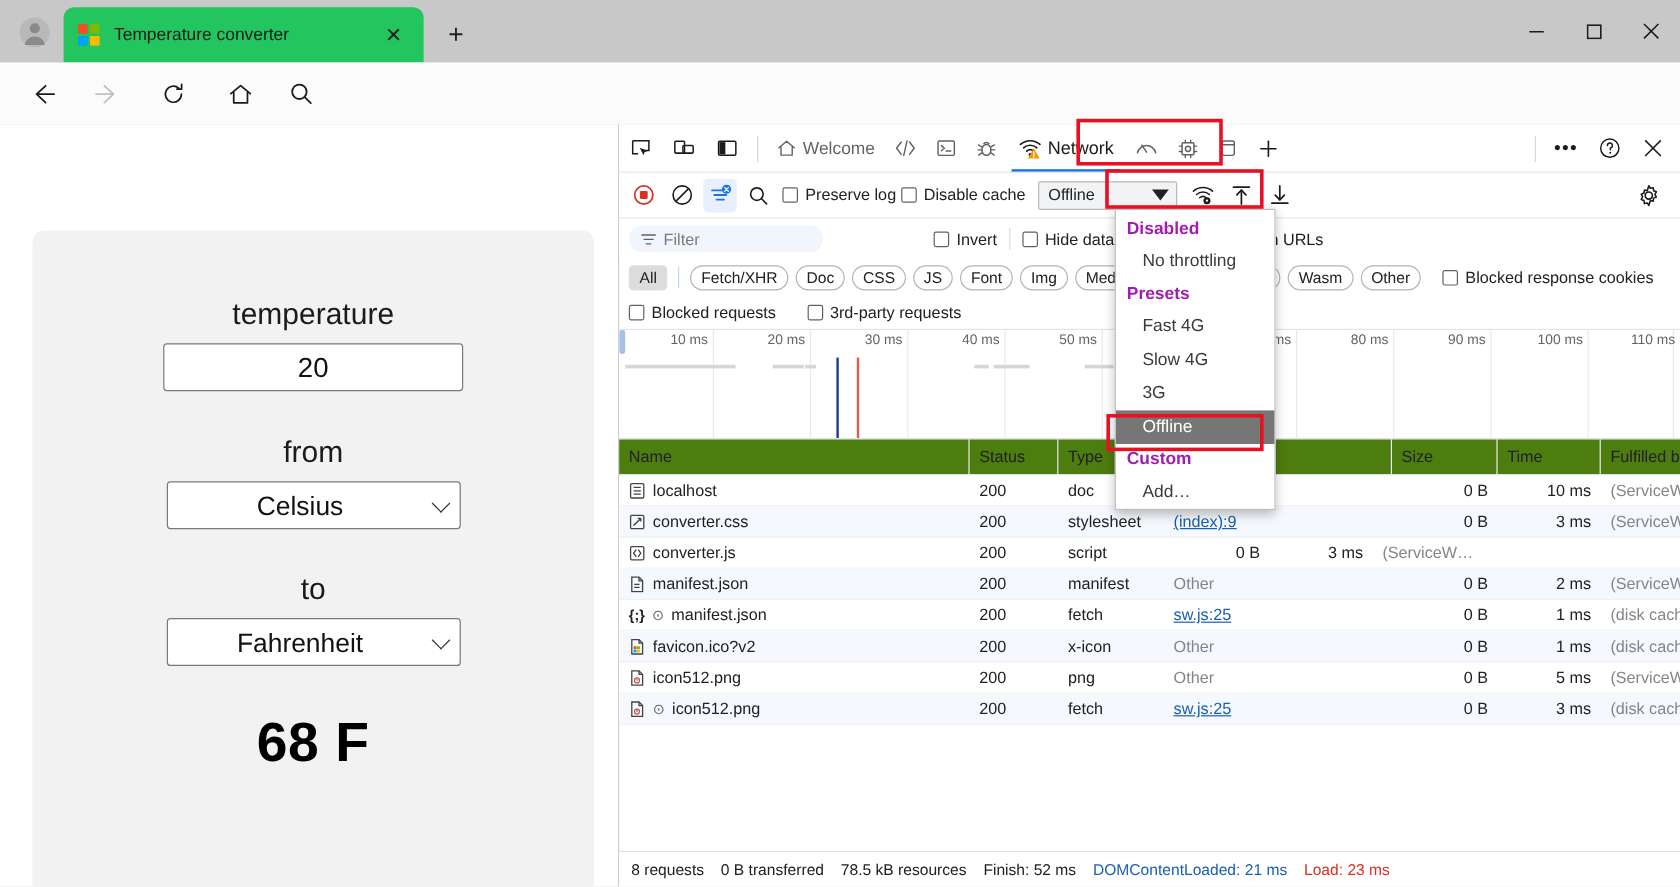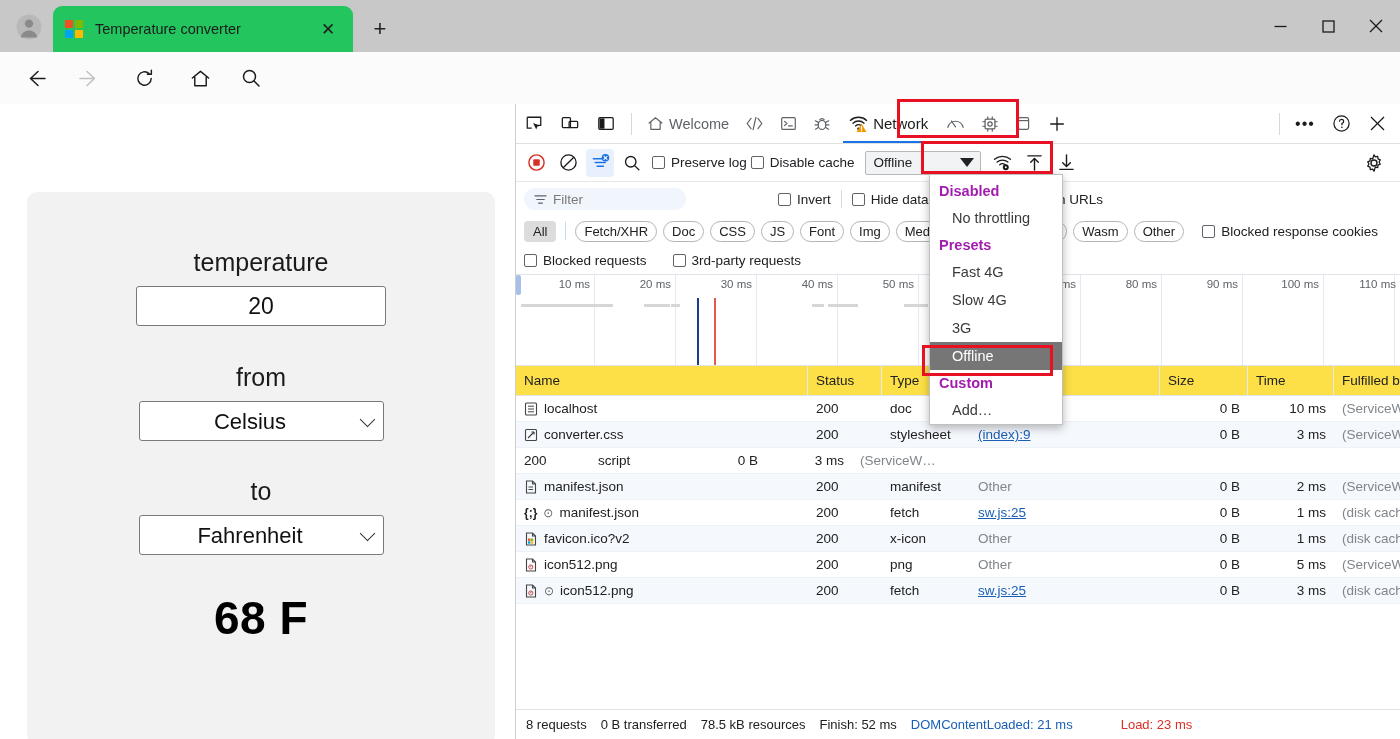--- a/index.html
+++ b/index.html
@@ -209,21 +209,21 @@
     position: absolute; height: 3px; background: #d6d6d6; top: 29px;
   }
   .tl-vline { position: absolute; top: 23px; height: 68px; width: 1.5px; }
   .tl-scroll {
     position: absolute; left: 0; top: 0; width: 5px; height: 20px; background: #a6c0e8;
     border-radius: 2px;
   }
 
   
   .rq-head {
-    display: flex; height: 30px; align-items: center; background: #fde047;
+    display: flex; height: 30px; align-items: center; background: #4d7c0f;
     border-bottom: 1px solid #dfe4ea; font-size: 13.5px; color: #202124;
   }
   .rq-head > div { border-right: 1px solid #e6eaf0; height: 30px; display: flex;
     align-items: center; padding: 0 8px; flex: 0 0 auto; }
   .rq-row {
     display: flex; height: 26px; align-items: center; font-size: 13.5px; color: #202124;
     border-bottom: 1px solid #eef1f5;
   }
   .rq-row.alt { background: #f5f8fc; }
   .rq-row > div { height: 26px; display: flex; align-items: center;
@@ -240,21 +240,21 @@
   .rq-body { background: #fff; height: 208px; overflow: hidden; }
 
   
   .statusbar {
     position: absolute; left: 0; bottom: 0; width: 885px; height: 30px;
     border-top: 1px solid #dfe4ea; background: #fff;
     display: flex; align-items: center; gap: 14px; padding: 0 10px;
     font-size: 13px; color: #202124;
   }
   .st-blue { color: #1a5fb4; }
-  .st-red  { color: #d93025; margin-left: 34px; }
+  .st-red  { color: #d93025; }
 
   
   .dropdown {
     position: absolute; left: 413px; top: 70px; width: 134px;
     background: #ffffff; border: 1px solid #c0c0c0;
     box-shadow: 0 3px 9px rgba(0,0,0,.28); z-index: 60;
     padding: 3px 0 0 0;
   }
   .dd-group {
     font-size: 14.5px; font-weight: bold; color: #a21caf; padding: 5px 9px 5px 9px;
@@ -741,20 +741,29 @@
         <div class="c-type">stylesheet</div>
         <div class="c-init">
             <span class="link">(index):9</span>
           </div>
         <div class="c-size">0 B</div>
         <div class="c-time">3 ms</div>
         <div class="c-ff muted">(ServiceW…</div>
       </div>
 
       <div class="rq-row">
+        <div class="c-name">
+          <span style="display:flex">
+            <svg width="14" height="14" viewBox="0 0 14 14">
+                <rect x="1.5" y="1.5" width="11" height="11" rx="1" fill="none" stroke="#444" stroke-width="1.1"></rect>
+                <path d="M6 4.3L4 7l2 2.7M8 4.3L10 7l-2 2.7" fill="none" stroke="#444" stroke-width="1.1" stroke-linecap="round" stroke-linejoin="round"></path>
+              </svg>
+          </span>
+          <span>converter.js</span>
+        </div>
         <div class="c-status">200</div>
         <div class="c-type">script</div>
         <div class="c-size">0 B</div>
         <div class="c-time">3 ms</div>
         <div class="c-ff muted">(ServiceW…</div>
       </div>
 
       <div class="rq-row alt">
         <div class="c-name">
           <span style="display:flex">

